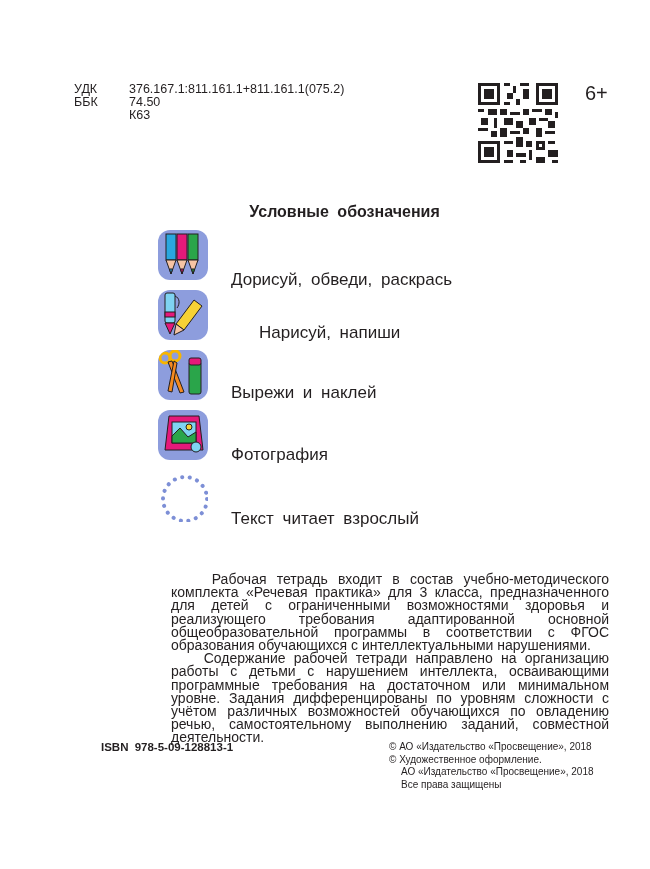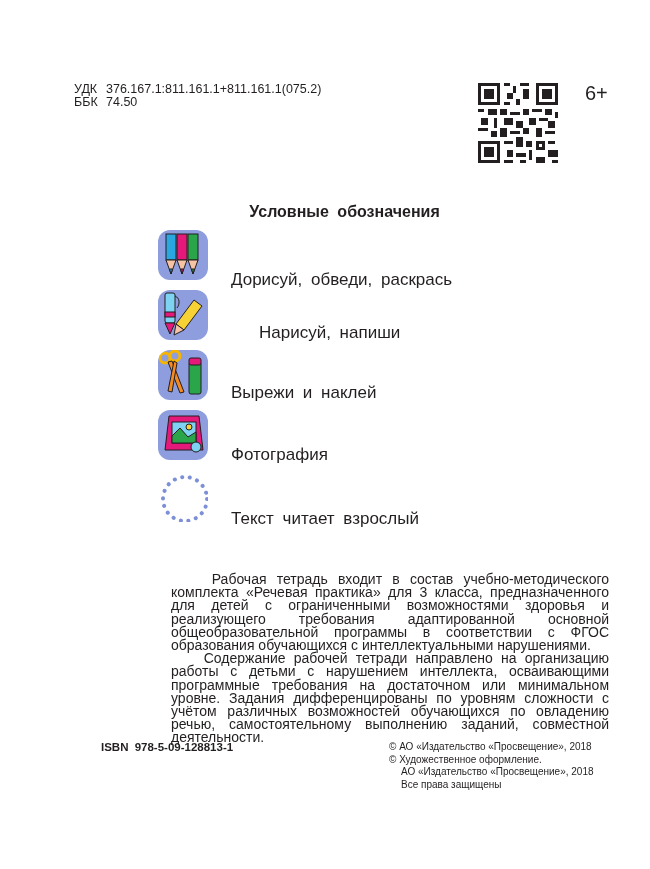--- a/index.html
+++ b/index.html
@@ -2,21 +2,21 @@
 <html><head>
 <meta charset="utf-8">
 <style>
   html, body { margin:0; padding:0; }
   body {
     width:650px; height:869px; background:#ffffff; position:relative; overflow:hidden;
     font-family:"Liberation Sans", sans-serif; color:#231f20;
   }
   .abs { position:absolute; }
   .cat { left:74px; top:83px; font-size:12.5px; line-height:13px; }
-  .cat .row { display:flex; white-space:nowrap; }
+  .cat .row { display:flex; white-space:nowrap;gap:23px; }
   .cat .k { width:32px; }
   .qr { left:478px; top:83px; width:80px; height:80px; }
   .age { left:585px; top:82px; font-size:20px; }
   .title { left:0; width:650px; top:203px; text-align:center; font-weight:bold; font-size:16px; padding-left:39px; box-sizing:border-box; word-spacing:4px; }
   .legend-item { left:158px; display:flex; align-items:center; }
   .icon { width:50px; height:50px; border-radius:12px; background:#8d9ddd; position:relative; overflow:hidden; }
   .icon.plain { background:transparent; }
   .legend-label { position:absolute; left:73px; font-size:17px; white-space:nowrap; word-spacing:4px; }
   .para { left:171px; width:438px; font-size:14px; line-height:13.2px; text-align:justify; }
   .para p { margin:0; text-indent:0; }
@@ -30,20 +30,24 @@
 <body>
 
 <div class="abs cat">
   <div class="row">
       <span class="k">УДК</span>
       <span>376.167.1:811.161.1+811.161.1(075.2)</span>
     </div>
   <div class="row">
       <span class="k">ББК</span>
       <span>74.50</span>
+    </div>
+  <div class="row">
+      <span class="k"></span>
+      <span>К63</span>
     </div>
 </div>
 
 <svg class="abs qr" viewBox="0 0 25 25" shape-rendering="crispEdges">
   <rect width="25" height="25" fill="#fff"></rect>
   <g fill="#231f20">
     <rect x="0" y="0" width="7" height="7"></rect>
       <rect x="1" y="1" width="5" height="5" fill="#fff"></rect>
       <rect x="2" y="2" width="3" height="3"></rect>
     <rect x="18" y="0" width="7" height="7"></rect>

